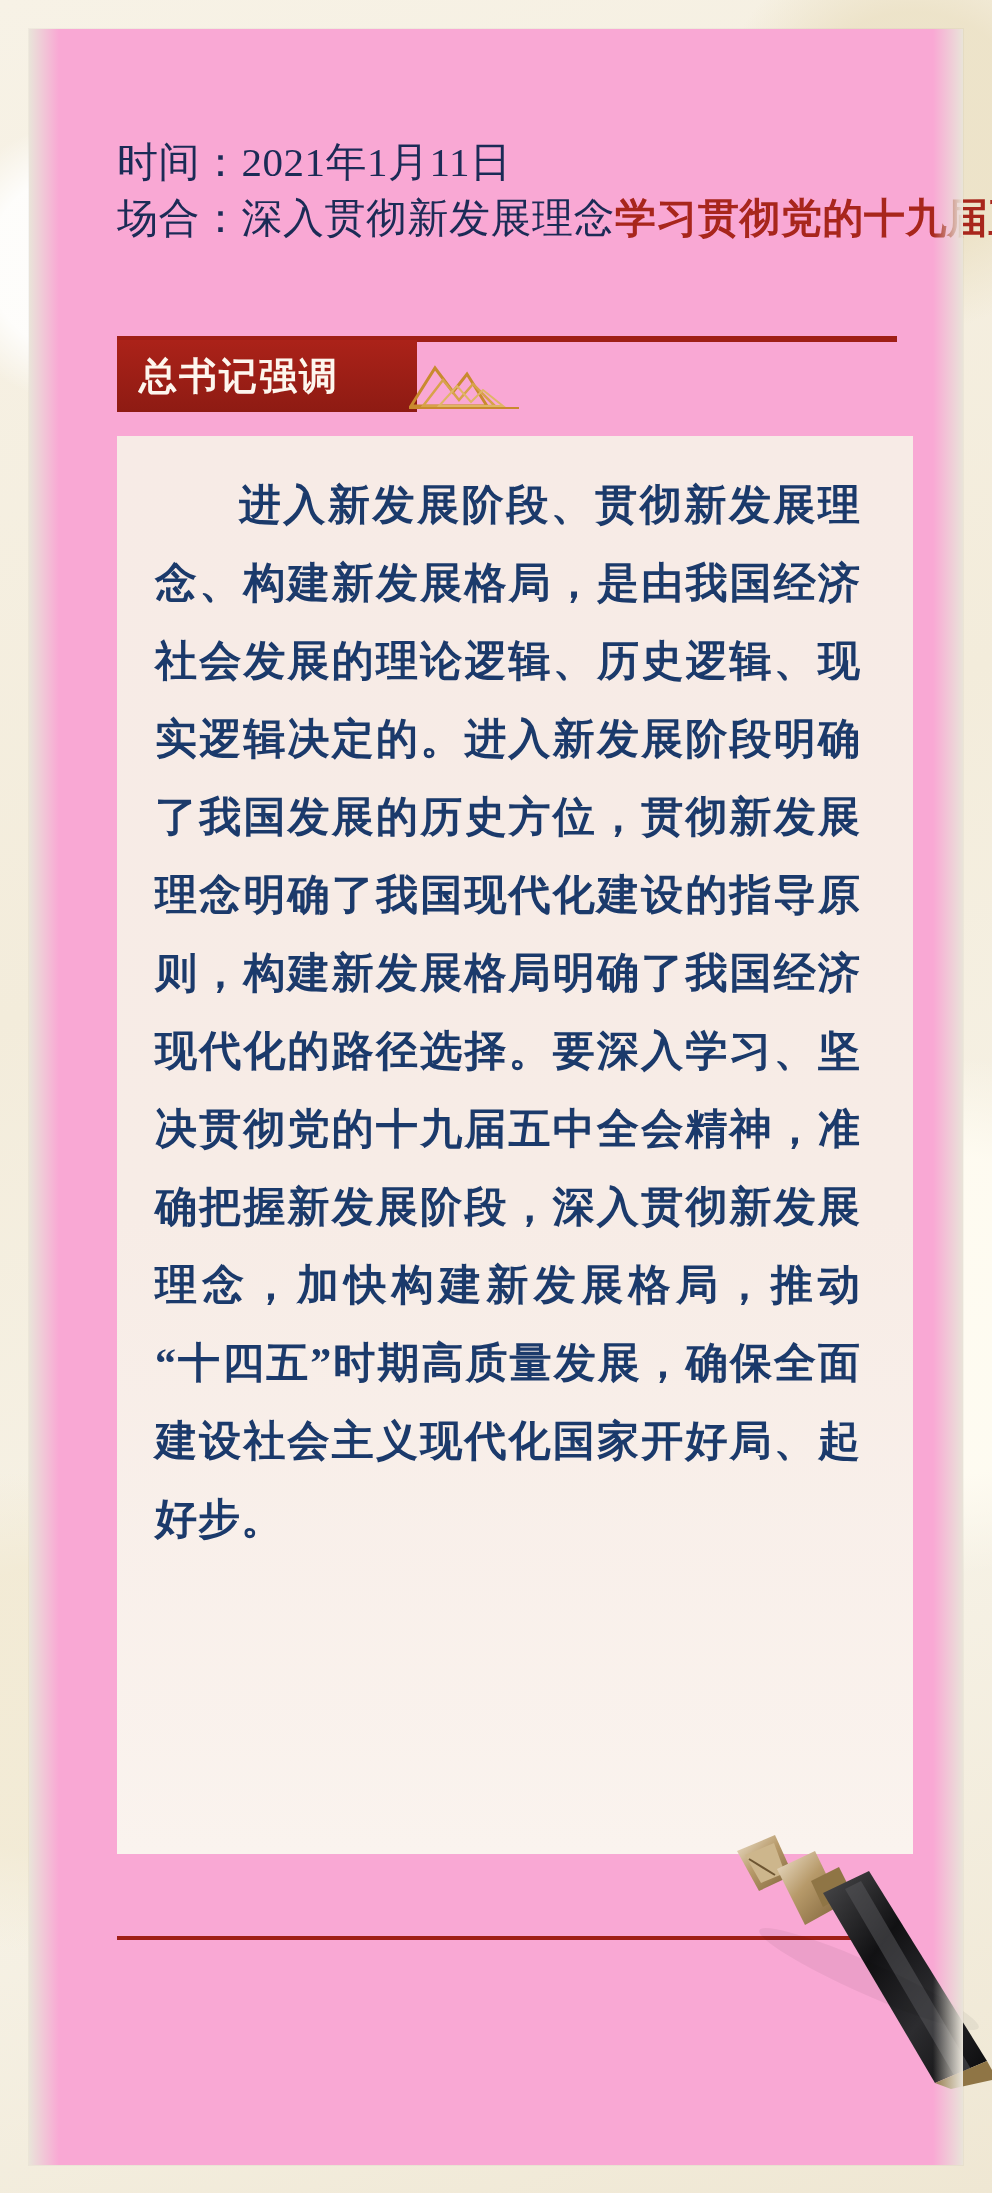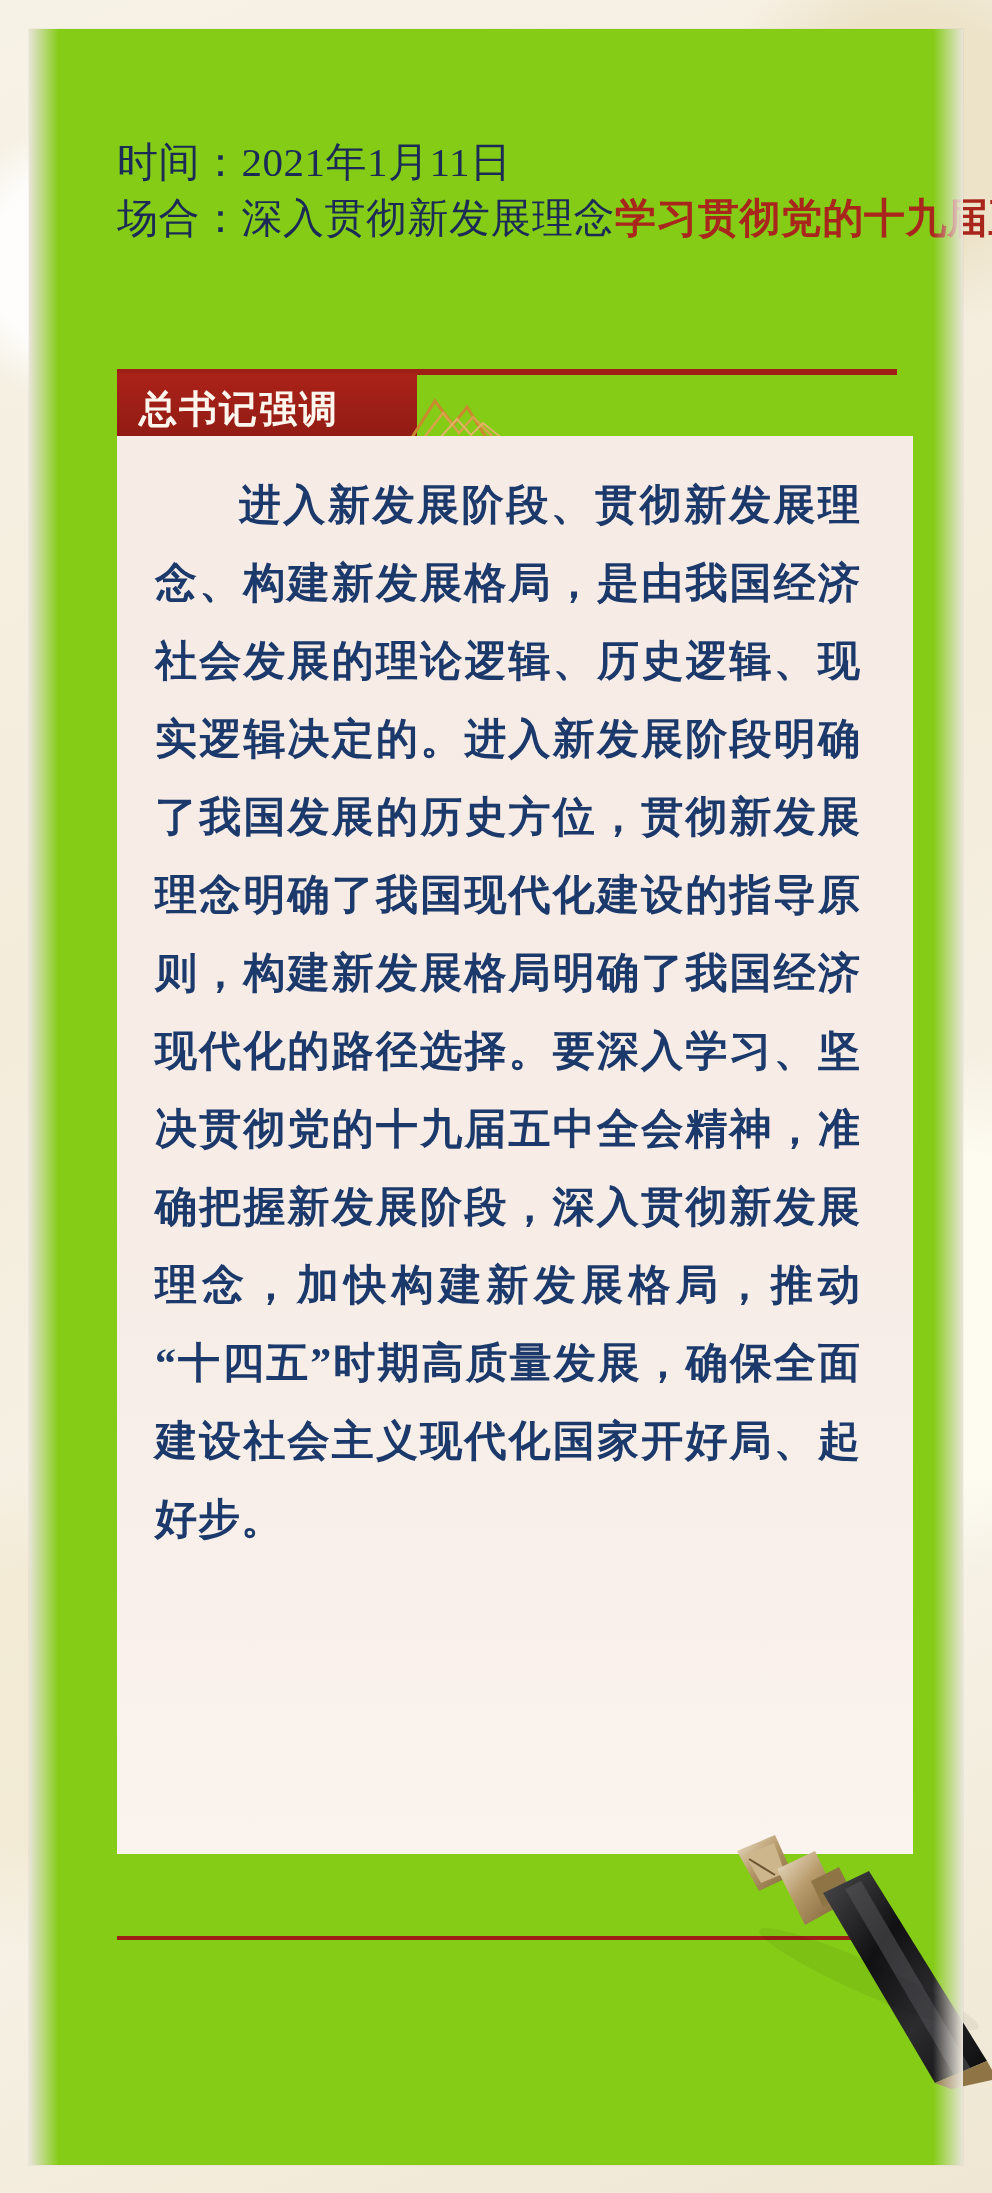--- a/index.html
+++ b/index.html
@@ -26,21 +26,21 @@
       radial-gradient(circle at 4% 78%, rgba(242,234,212,0.9) 0 140px, rgba(0,0,0,0) 240px),
       linear-gradient(160deg, #f7f2e6 0%, #f3ecdb 40%, #f7f3e8 70%, #efe7d3 100%);
   }
 
   .card {
     position: absolute;
     left: 29px;
     top: 29px;
     width: 934px;
     height: 2136px;
-    background: #84cc16;
+    background: #f9a8d4;
     box-shadow: 0 0 0 1px rgba(0,0,0,0.03);
   }
   
   .card::before {
     content: "";
     position: absolute;
     left: 0; top: 0; bottom: 0;
     width: 30px;
     background: linear-gradient(to right, #e9e4d9, rgba(255,255,255,0));
   }
@@ -83,21 +83,21 @@
   }
   .meta-hl {
     color: #a8261c;
     font-weight: bold;
   }
 
   
   .banner-wrap {
     position: absolute;
     left: 29px;
-    top: 340px;
+    top: 307px;
     width: 780px;
     height: 106px;
   }
   .banner-bar {
     position: absolute;
     left: 0; top: 0;
     width: 780px;
     height: 6px;
     background: #9f1f16;
   }

